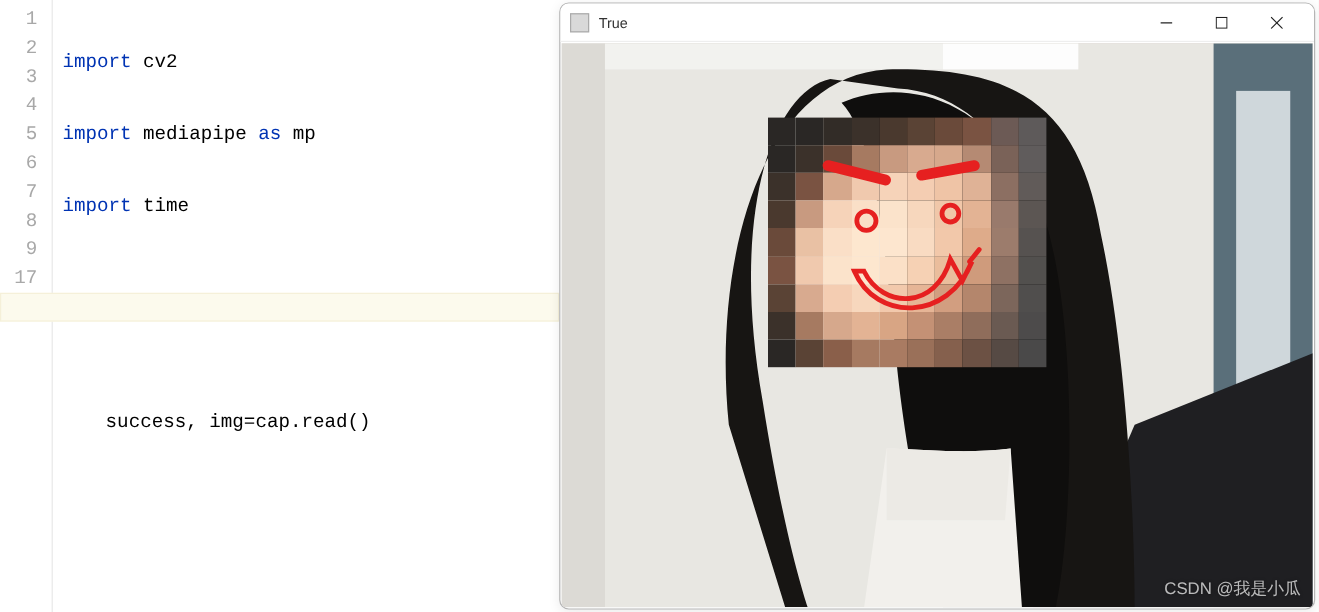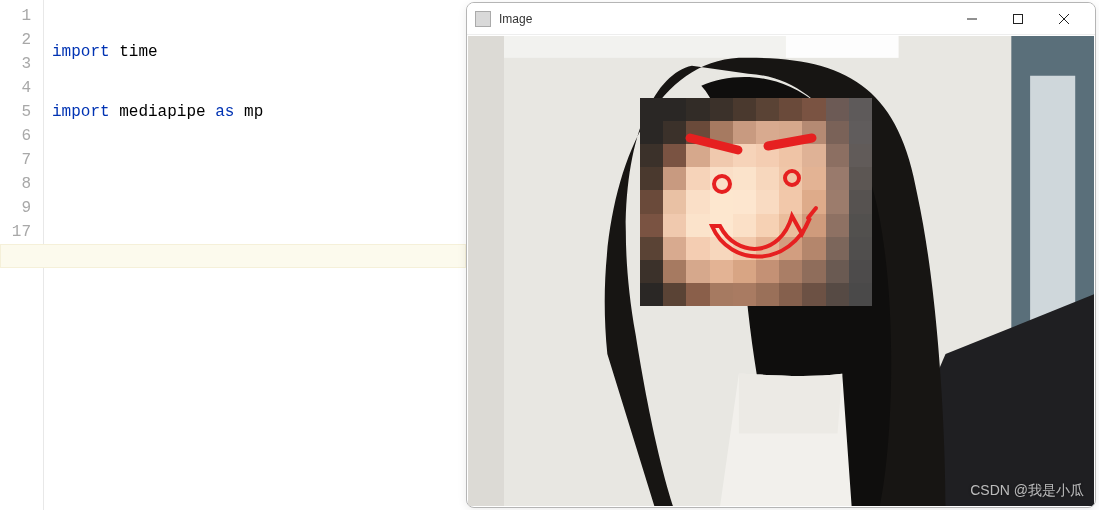--- a/index.html
+++ b/index.html
@@ -161,34 +161,36 @@
     <div class="lineno">5</div>
     <div class="lineno">6</div>
     <div class="lineno">7</div>
     <div class="lineno">8</div>
     <div class="lineno">9</div>
     <div class="lineno">17</div>
     <div class="lineno">11</div>
   </div>
 
   <div class="code">
+    <div class="code-line"><span class="kw">import</span><span> cv2</span></div>
+    <div class="code-line"><span class="kw">import</span><span> mediapipe </span><span class="kw">as</span><span> mp</span></div>
     <div class="code-line"><span class="kw">import</span><span> time</span></div>
-    <div class="code-line"><span class="kw">import</span><span> mediapipe </span><span class="kw">as</span><span> mp</span></div>
     <div class="code-line"><span></span></div>
     <div class="code-line"><span></span></div>
+    <div class="code-line"><span class="indent"></span><span>success, img=cap.read()</span></div>
     
     
     
   </div>
 </div>
 
 <div class="img-window">
   <div class="titlebar">
     <div class="app-icon"></div>
-    <div class="title">Image</div>
+    <div class="title">True</div>
     <div class="win-controls">
       <div class="win-btn" title="Minimize">
         <svg viewBox="0 0 10 10">
             <line x1="0" y1="5" x2="10" y2="5" stroke="#222" stroke-width="1"></line>
           </svg>
       </div>
       <div class="win-btn" title="Maximize">
         <svg viewBox="0 0 10 10">
             <rect x="0.5" y="0.5" width="9" height="9" fill="none" stroke="#222" stroke-width="1"></rect>
           </svg>

